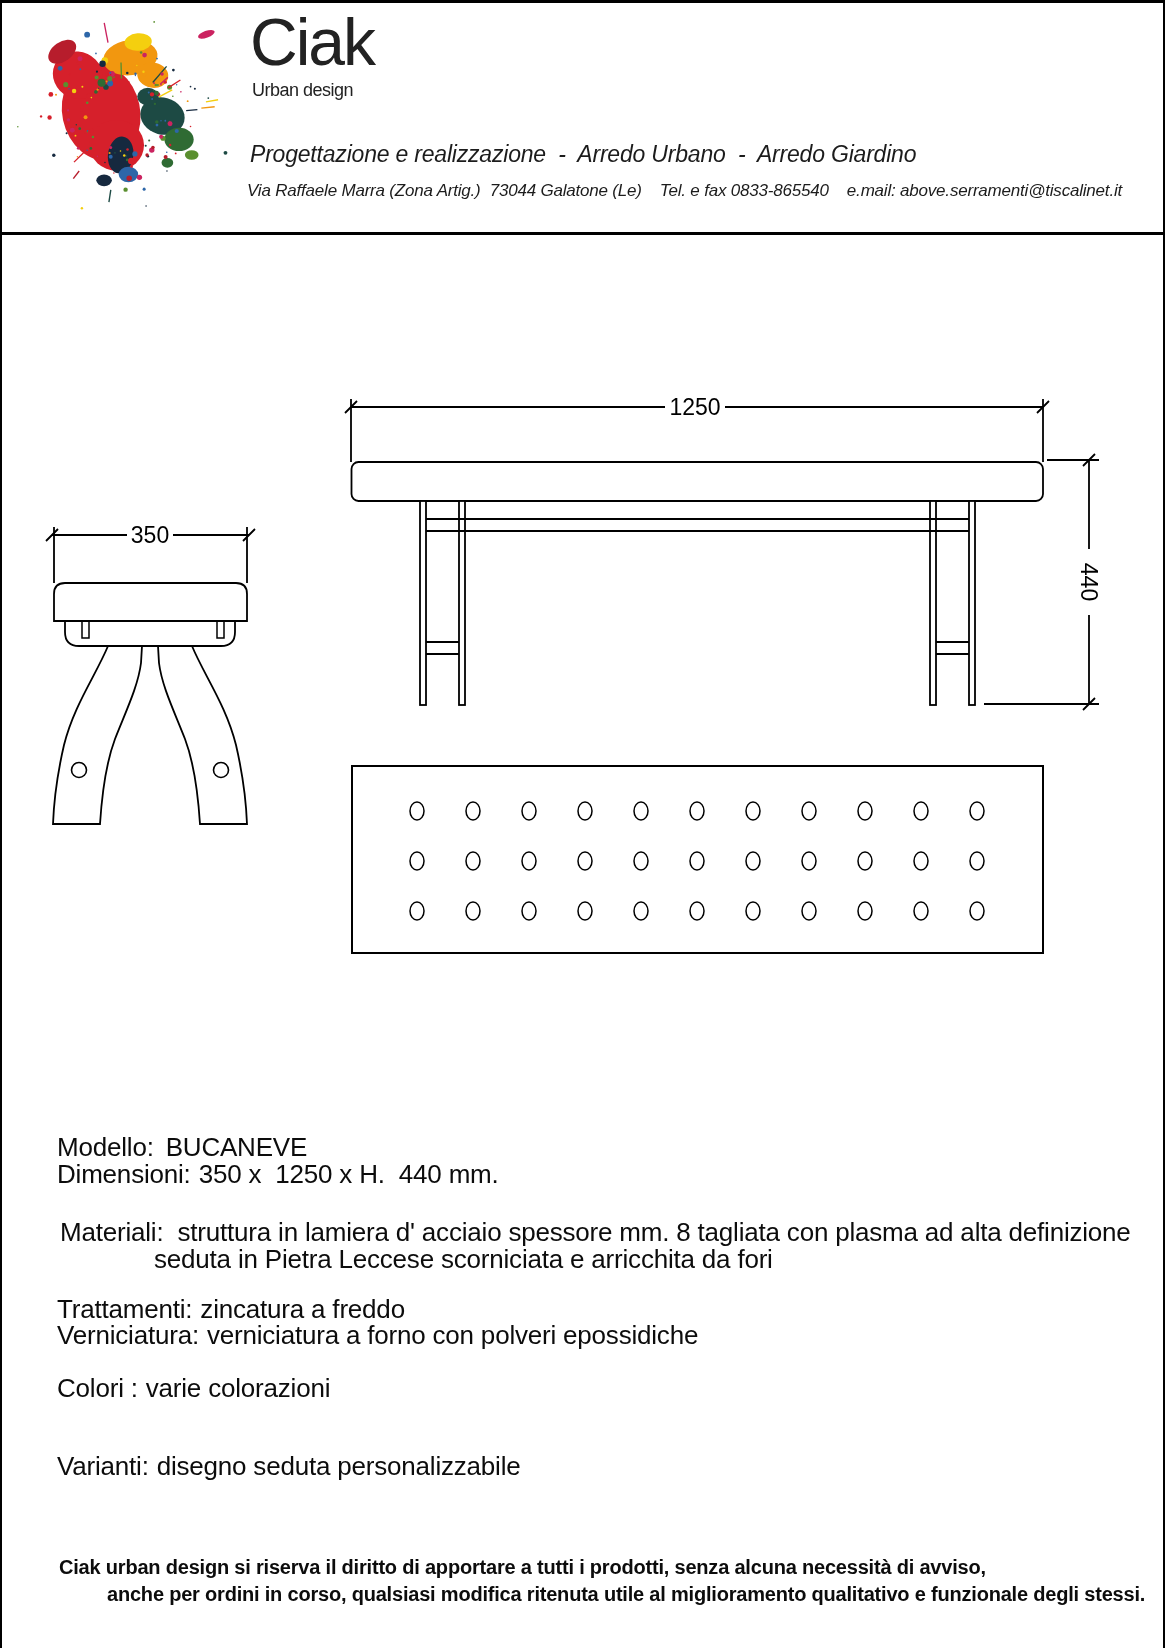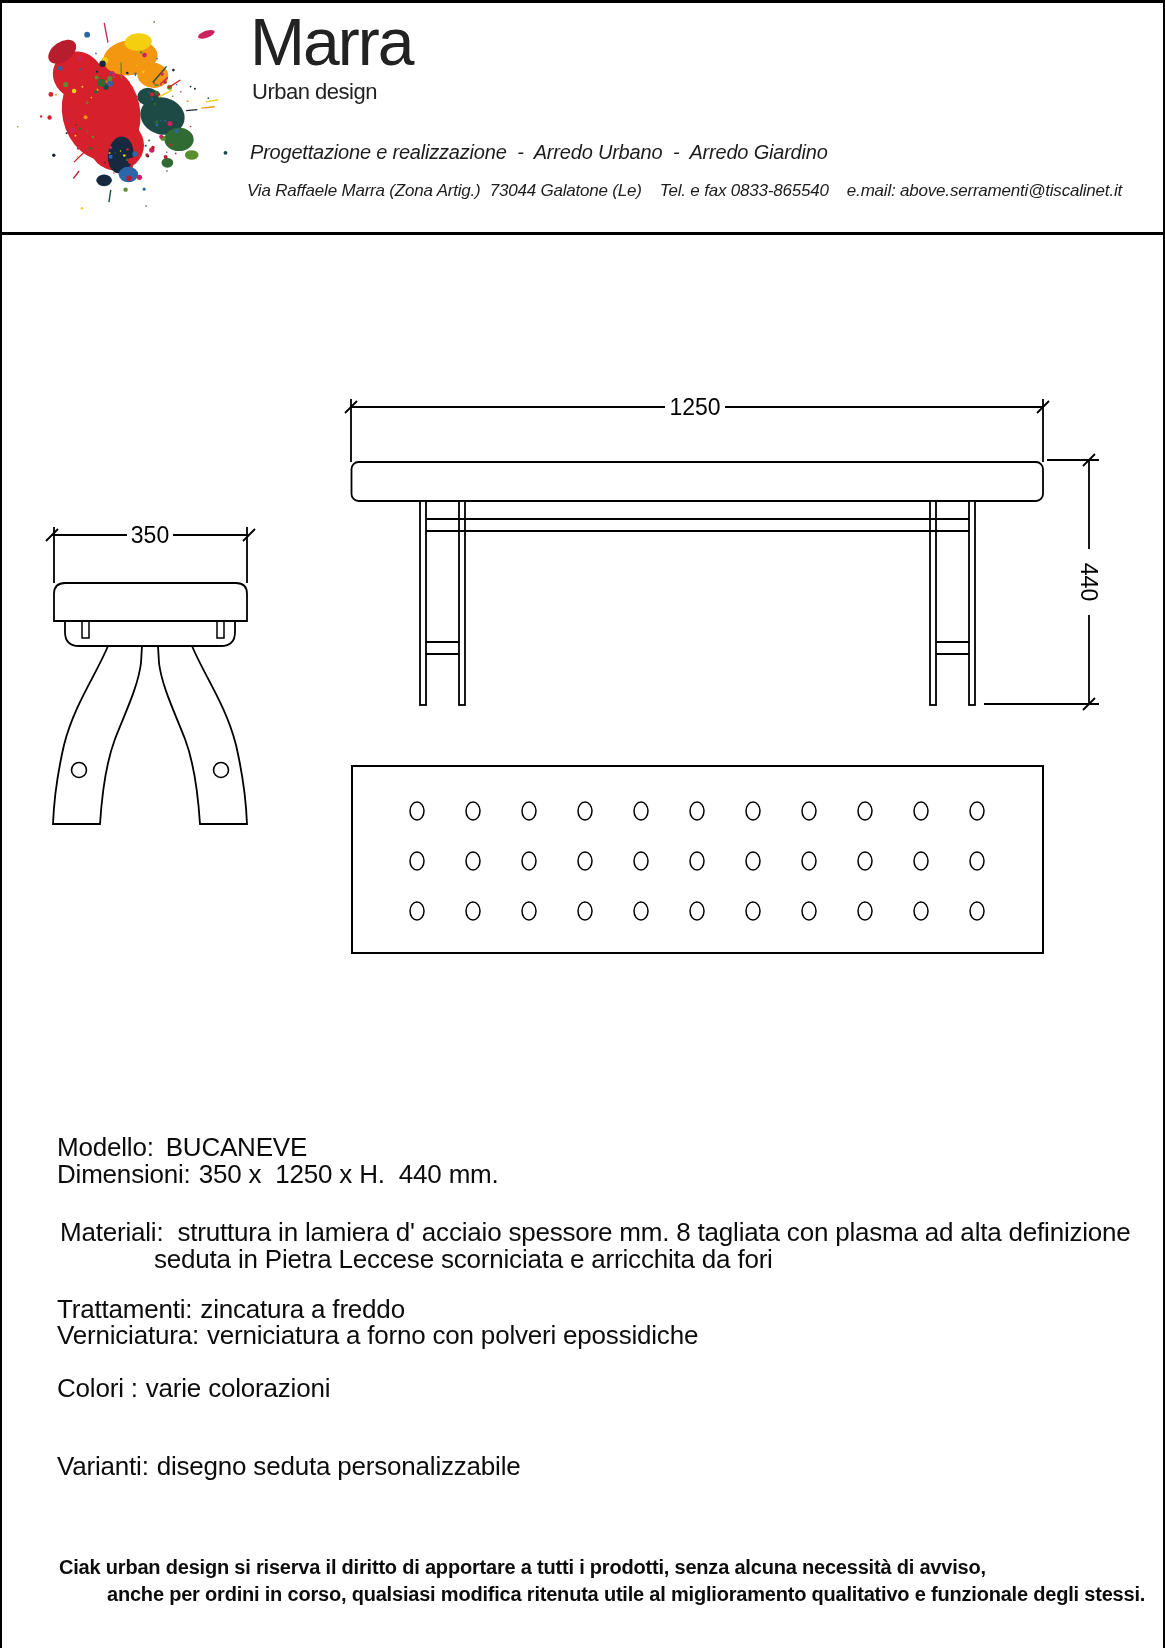--- a/index.html
+++ b/index.html
@@ -5,22 +5,22 @@
   html,body{margin:0;padding:0;background:#fff;}
   .page{
     position:relative;width:1165px;height:1648px;background:#fff;
     box-sizing:border-box;overflow:hidden;
     border-left:2px solid #000;border-right:2px solid #000;border-top:3px solid #000;
     font-family:"Liberation Sans","DejaVu Sans",sans-serif;color:#111;
   }
   .hdr-rule{position:absolute;left:0;right:0;top:229px;height:2.5px;background:#000;}
   .logo{position:absolute;left:8px;top:4px;width:232px;height:222px;}
   .brand{position:absolute;left:248px;top:6px;font-size:66px;letter-spacing:-2px;color:#222;line-height:1;}
-  .brand-sub{position:absolute;left:250px;top:78px;font-size:22px;letter-spacing:-0.5px;color:#222;line-height:1;}
-  .tagline{position:absolute;left:248px;top:138px;font-size:20px;font-style:italic;color:#1c1c1c;white-space:pre;letter-spacing:-0.2px;}
+  .brand-sub{position:absolute;left:250px;top:78px;font-size:18px;letter-spacing:-0.5px;color:#222;line-height:1;}
+  .tagline{position:absolute;left:248px;top:138px;font-size:23px;font-style:italic;color:#1c1c1c;white-space:pre;letter-spacing:-0.2px;}
   .address{position:absolute;left:245px;top:178px;font-size:17px;font-style:italic;color:#1c1c1c;white-space:pre;letter-spacing:-0.2px;}
   .drawing{position:absolute;left:0;top:0;width:1165px;height:1648px;}
   .drawing text{font-family:"Liberation Sans","DejaVu Sans",sans-serif;font-size:23px;fill:#000;}
   .spec{position:absolute;margin:0;font-size:26px;letter-spacing:-0.2px;color:#0c0c0c;line-height:1.15;white-space:pre;}
   .spec .val{margin-left:12px;}
   .spec .val-tight{margin-left:8px;}
   .spec .val-col{margin-left:14px;}
   .footer-line{position:absolute;margin:0;font-size:20px;letter-spacing:-0.2px;color:#0c0c0c;white-space:pre;font-weight:bold;}
 </style>
 </head>
@@ -194,21 +194,21 @@
           <circle cx="6.404497046292306" cy="123.04635302773329" r="0.77" fill="#5a8f2f"></circle>
           <line x1="99.00336702180282" y1="36.6283424324005" x2="95.12140471900092" y2="16.337552416095154" stroke="#cb2360" stroke-width="1.4"></line>
           <circle cx="71.73752507608698" cy="106.4227630294945" r="1.44" fill="#d6202b"></circle>
           <circle cx="145.72939120216265" cy="85.66719311795974" r="0.70" fill="#2f6b33"></circle>
           <circle cx="43.355068853259766" cy="152.17487639211507" r="1.76" fill="#16293f"></circle>
           <circle cx="62.33055208927556" cy="126.60195521839476" r="2.54" fill="#cb2360"></circle>
           <circle cx="65.60436424862812" cy="132.1218114414207" r="0.96" fill="#f4cf0f"></circle>
           <circle cx="133.05058917364315" cy="46.787503084666724" r="1.31" fill="#5a8f2f"></circle>
         </g>
     </svg>
-    <div class="brand">Marra</div>
+    <div class="brand">Ciak</div>
     <div class="brand-sub">Urban design</div>
     <div class="tagline">Progettazione e realizzazione  -  Arredo Urbano  -  Arredo Giardino</div>
     <div class="address">Via Raffaele Marra (Zona Artig.)  73044 Galatone (Le)    Tel. e fax 0833-865540    e.mail: above.serramenti@tiscalinet.it</div>
   </div>
   <div class="hdr-rule"></div>
 
   <svg class="drawing" viewBox="0 0 1165 1648">
     <g stroke="#000" stroke-width="1.8" fill="none">
 
       <g>

